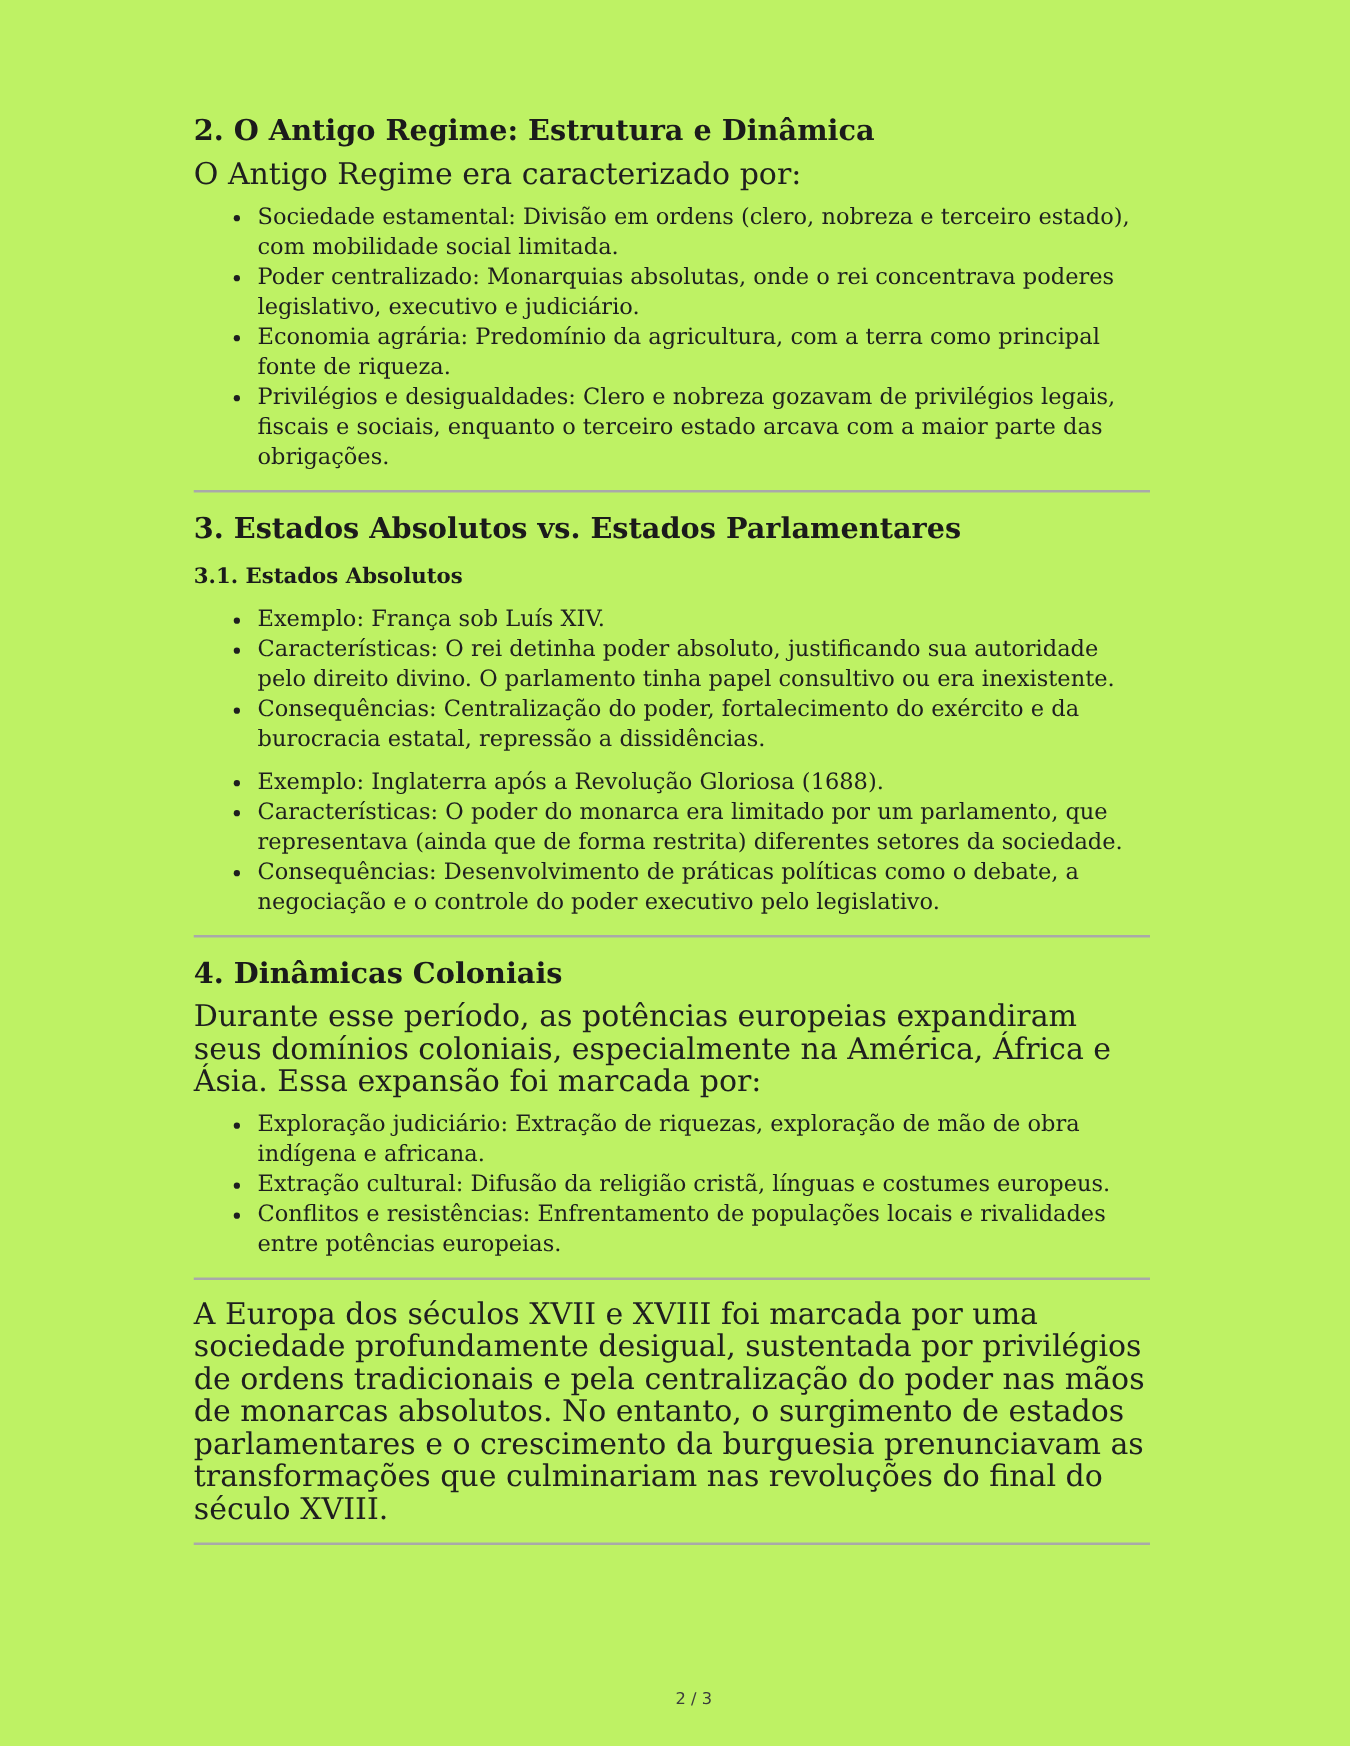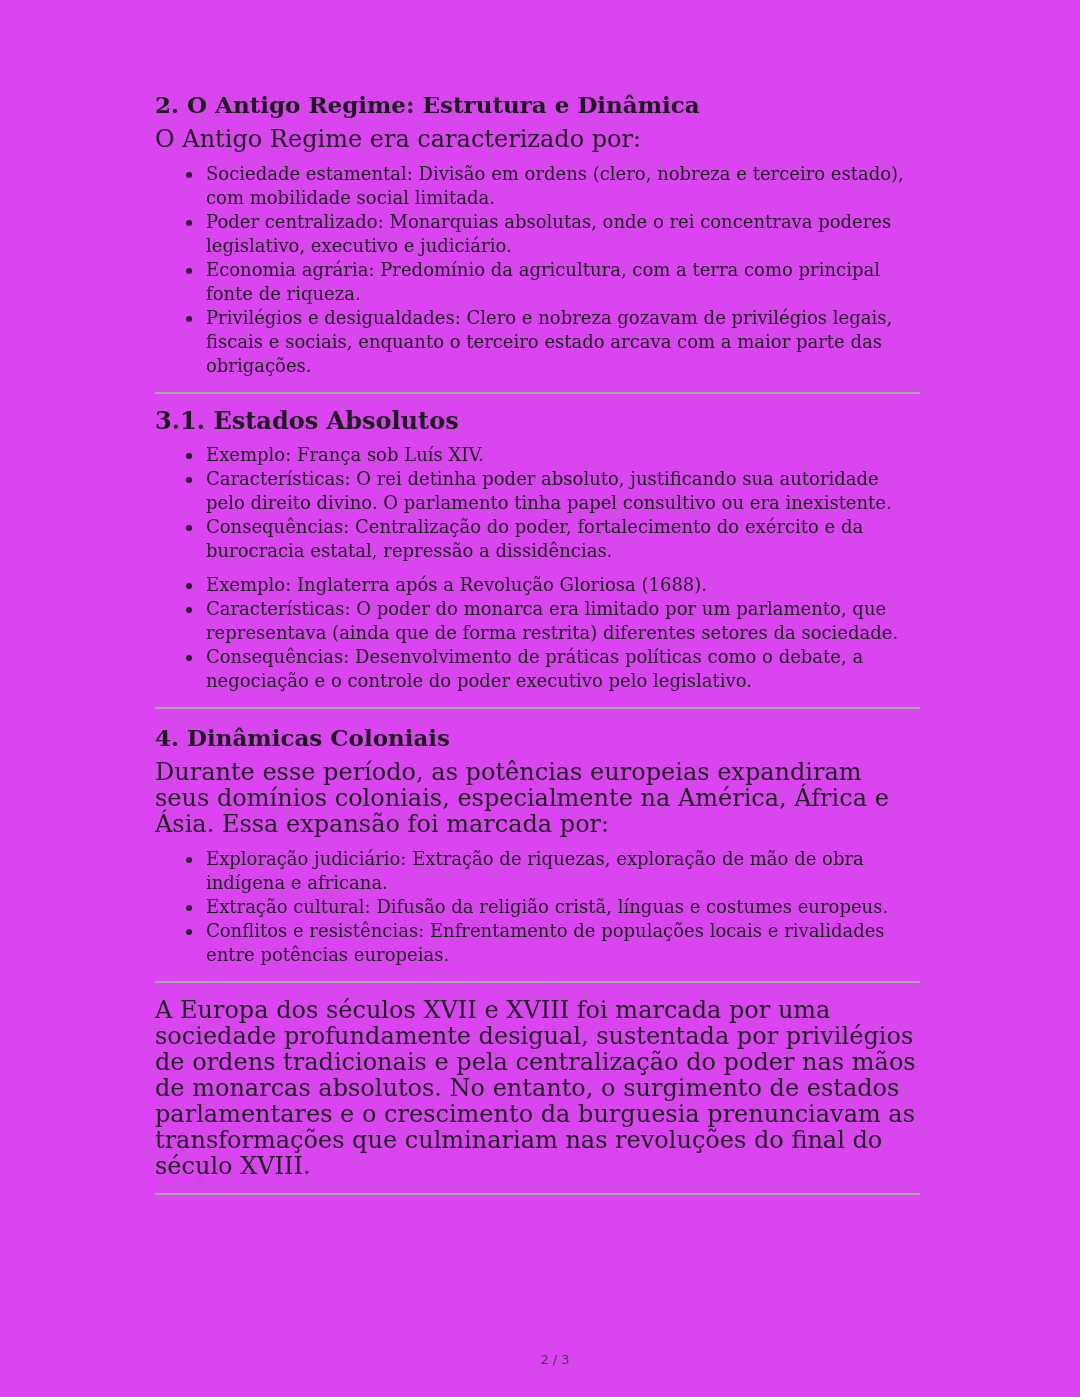--- a/index.html
+++ b/index.html
@@ -6,38 +6,38 @@
   html, body {
     margin: 0;
     padding: 0;
     background: #ffffff;
   }
   .page {
     position: relative;
     width: 1080px;
     height: 1397px;
     margin: 0 auto;
-    background: #d946ef;
+    background: #bef264;
     font-family: "DejaVu Serif", "Liberation Serif", serif;
     color: #1f1f1f;
     overflow: hidden;
     box-sizing: border-box;
   }
   .content {
     padding: 90px 160px 0 155px;
   }
   h2.section-heading {
     font-size: 23px;
     line-height: 29px;
     font-weight: bold;
     margin: 0 0 7px 0;
     color: #1b1b1b;
   }
   h3.subsection-heading {
-    font-size: 24px;
+    font-size: 17px;
     line-height: 25px;
     font-weight: bold;
     margin: 12px 0 6px 0;
     color: #1b1b1b;
   }
   p.body-text {
     font-size: 24px;
     line-height: 26px;
     margin: 0;
   }
@@ -86,20 +86,21 @@
         <li><span class="term">Sociedade estamental:</span><span> Divisão em ordens (clero, nobreza e terceiro estado), com mobilidade social limitada.</span></li>
         <li><span class="term">Poder centralizado:</span><span> Monarquias absolutas, onde o rei concentrava poderes legislativo, executivo e judiciário.</span></li>
         <li><span class="term">Economia agrária:</span><span> Predomínio da agricultura, com a terra como principal fonte de riqueza.</span></li>
         <li><span class="term">Privilégios e desigualdades:</span><span> Clero e nobreza gozavam de privilégios legais, fiscais e sociais, enquanto o terceiro estado arcava com a maior parte das obrigações.</span></li>
       </ul>
     </section>
 
     <hr class="section-divider">
 
     <section>
+      <h2 class="section-heading">3. Estados Absolutos vs. Estados Parlamentares</h2>
 
       <h3 class="subsection-heading">3.1. Estados Absolutos</h3>
       <ul class="bullet-list">
         <li><span class="term">Exemplo:</span><span> França sob Luís XIV.</span></li>
         <li><span class="term">Características:</span><span> O rei detinha poder absoluto, justificando sua autoridade pelo direito divino. O parlamento tinha papel consultivo ou era inexistente.</span></li>
         <li><span class="term">Consequências:</span><span> Centralização do poder, fortalecimento do exército e da burocracia estatal, repressão a dissidências.</span></li>
       </ul>
 
       <ul class="bullet-list">
         <li><span class="term">Exemplo:</span><span> Inglaterra após a Revolução Gloriosa (1688).</span></li>

